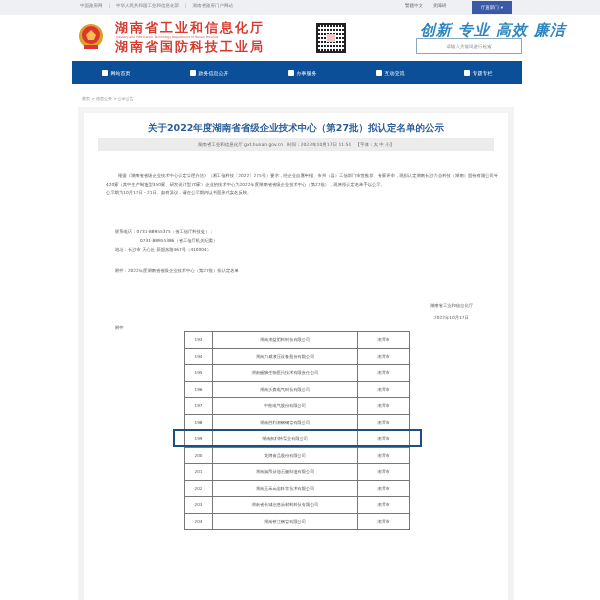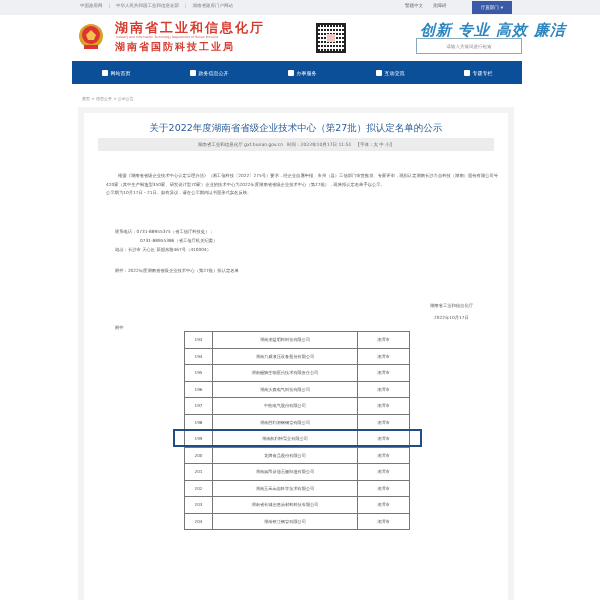--- a/index.html
+++ b/index.html
@@ -10,38 +10,38 @@
   .topbar .links { position: absolute; left: 80px; top: 3px; font-size: 4.5px; color: #777; display: flex; gap: 6px; align-items: center; }
   .topbar .links .sep { color: #aaa; }
   .topbar .right { position: absolute; left: 405px; top: 3px; font-size: 4.5px; color: #666; display: flex; gap: 10px; }
   .topbar .dept-btn { position: absolute; left: 472px; top: 1px; width: 40px; height: 13px; background: #3a5aa8; color: #fff; font-size: 4.5px; display: flex; align-items: center; justify-content: center; gap: 2px; }
 
   .header { position: absolute; left: 0; top: 15px; width: 600px; height: 45px; background: #fff; }
   .emblem { position: absolute; left: 78px; top: 8px; width: 26px; height: 28px; }
   .title-block { position: absolute; left: 115px; top: 5px; }
   .title-cn1 { font-size: 13px; font-weight: bold; color: #d63b2f; letter-spacing: 2px; line-height: 15px; }
   .title-en { font-size: 3px; color: #c55; line-height: 4px; margin-left: 1px; }
-  .title-cn2 { font-size: 10px; font-weight: bold; color: #d63b2f; letter-spacing: 2px; line-height: 15px; }
+  .title-cn2 { font-size: 13px; font-weight: bold; color: #d63b2f; letter-spacing: 2px; line-height: 15px; }
   .qr { position: absolute; left: 316px; top: 8px; width: 30px; height: 30px; background:
       repeating-linear-gradient(0deg, #222 0 2px, #fff 2px 4px),
       repeating-linear-gradient(90deg, #222 0 2px, #fff 2px 3px); background-blend-mode: lighten; border: 2px solid #222; }
   .qr::after { content: ""; position: absolute; left: 9px; top: 9px; width: 8px; height: 8px; background: #f3c6c6; }
   .slogan { position: absolute; left: 420px; top: 6px; font-size: 15px; font-weight: bold; font-style: italic; color: #2e86c1; letter-spacing: 1px; display: flex; gap: 6px; }
   .search { position: absolute; left: 416px; top: 23px; width: 106px; height: 16px; border: 1px solid #8ab; background: #fff; font-size: 4.5px; color: #888; display: flex; align-items: center; justify-content: center; }
 
   .nav { position: absolute; left: 72px; top: 61px; width: 450px; height: 23px; background: #0c4f99; display: flex; justify-content: space-around; align-items: center; }
   .nav .item { display: flex; align-items: center; gap: 3px; color: #fff; font-size: 5px; }
   .nav .item .ico { width: 6px; height: 6px; background: #fff; border-radius: 1px; display: inline-block; }
 
   .breadcrumb { position: absolute; left: 82px; top: 96px; font-size: 4px; color: #888; }
 
   .panel { position: absolute; left: 78px; top: 107px; width: 436px; height: 493px; background: #f3f3f3; }
   .content { position: absolute; left: 84px; top: 113px; width: 424px; height: 487px; background: #fff; }
 
-  .art-title { position: absolute; left: 84px; top: 122px; width: 424px; text-align: center; font-size: 9.5px; font-weight: normal; color: #2a5d99; }
+  .art-title { position: absolute; left: 84px; top: 122px; width: 424px; text-align: center; font-size: 9.5px; font-weight: bold; color: #2a5d99; }
   .meta { position: absolute; left: 98px; top: 138px; width: 396px; height: 13px; background: #ececec; font-size: 4.5px; color: #666; display: flex; align-items: center; justify-content: center; gap: 4px; }
 
   .body-text { position: absolute; left: 106px; top: 172px; width: 396px; font-size: 4.3px; color: #555; line-height: 8.5px; }
   .body-text .indent { text-indent: 12px; }
   .contact { position: absolute; left: 115px; top: 227px; font-size: 4.3px; color: #555; line-height: 9px; }
   .contact .l2 { padding-left: 25px; }
   .attach { position: absolute; left: 115px; top: 268px; font-size: 4.3px; color: #555; }
 
   .sign { position: absolute; left: 430px; top: 300px; font-size: 4.3px; color: #555; text-align: center; line-height: 12px; }
   .fujian { position: absolute; left: 115px; top: 325px; font-size: 4.3px; color: #555; }

